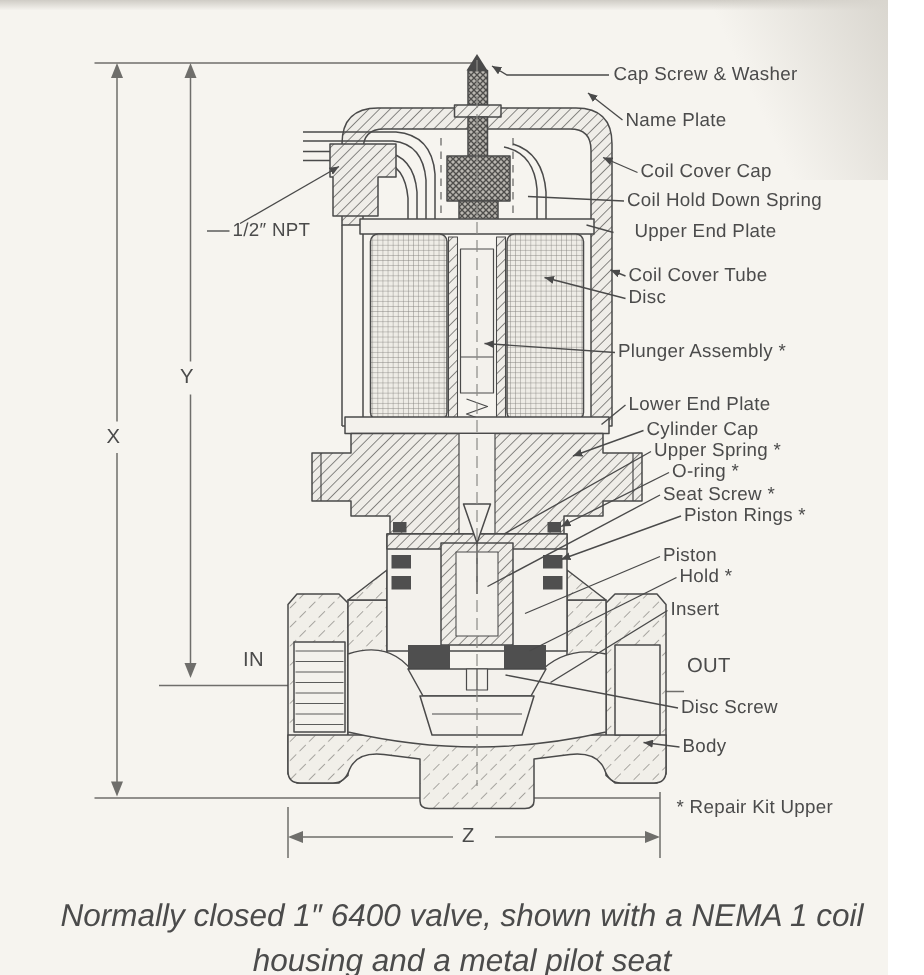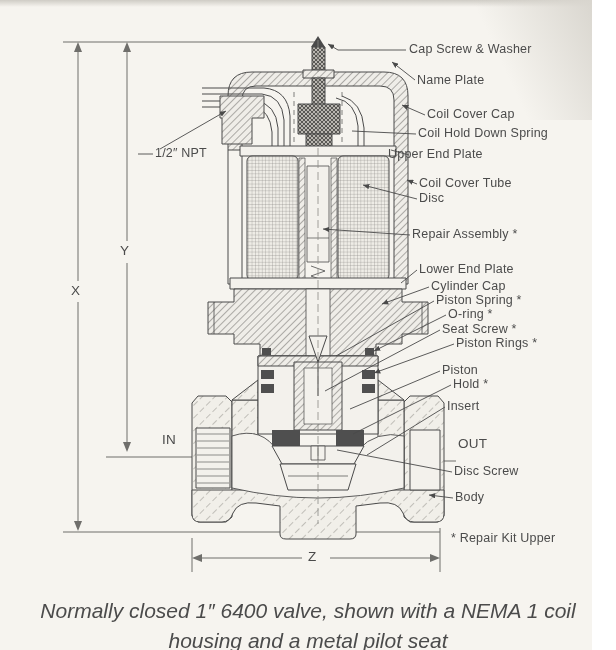--- a/index.html
+++ b/index.html
@@ -175,27 +175,27 @@
       <path d="M453,498 L429,495" marker-end="url(#la)"></path>
       <path d="M160,149 L226,111" marker-end="url(#la)"></path>
       <path d="M138,154 H153"></path>
     </g>
   </svg>
 
   <div class="lbl" style="left:409px;top:42px">Cap Screw &amp; Washer</div>
   <div class="lbl" style="left:417px;top:73px">Name Plate</div>
   <div class="lbl" style="left:427px;top:107px">Coil Cover Cap</div>
   <div class="lbl" style="left:418px;top:126px">Coil Hold Down Spring</div>
-  <div class="lbl" style="left:388px;top:147px">Upper End Plate</div>
+  <div class="lbl" style="left:423px;top:147px">Upper End Plate</div>
   <div class="lbl" style="left:419px;top:176px">Coil Cover Tube</div>
   <div class="lbl" style="left:419px;top:191px">Disc</div>
-  <div class="lbl" style="left:412px;top:227px">Repair Assembly *</div>
+  <div class="lbl" style="left:412px;top:227px">Plunger Assembly *</div>
   <div class="lbl" style="left:419px;top:262px">Lower End Plate</div>
   <div class="lbl" style="left:431px;top:279px">Cylinder Cap</div>
-  <div class="lbl" style="left:436px;top:293px">Piston Spring *</div>
+  <div class="lbl" style="left:436px;top:293px">Upper Spring *</div>
   <div class="lbl" style="left:448px;top:307px">O-ring *</div>
   <div class="lbl" style="left:442px;top:322px">Seat Screw *</div>
   <div class="lbl" style="left:456px;top:336px">Piston Rings *</div>
   <div class="lbl" style="left:442px;top:363px">Piston</div>
   <div class="lbl" style="left:453px;top:377px">Hold *</div>
   <div class="lbl" style="left:447px;top:399px">Insert</div>
   <div class="lbl" style="left:454px;top:464px">Disc Screw</div>
   <div class="lbl" style="left:455px;top:490px">Body</div>
   <div class="lbl" style="left:451px;top:531px">* Repair Kit Upper</div>
 

